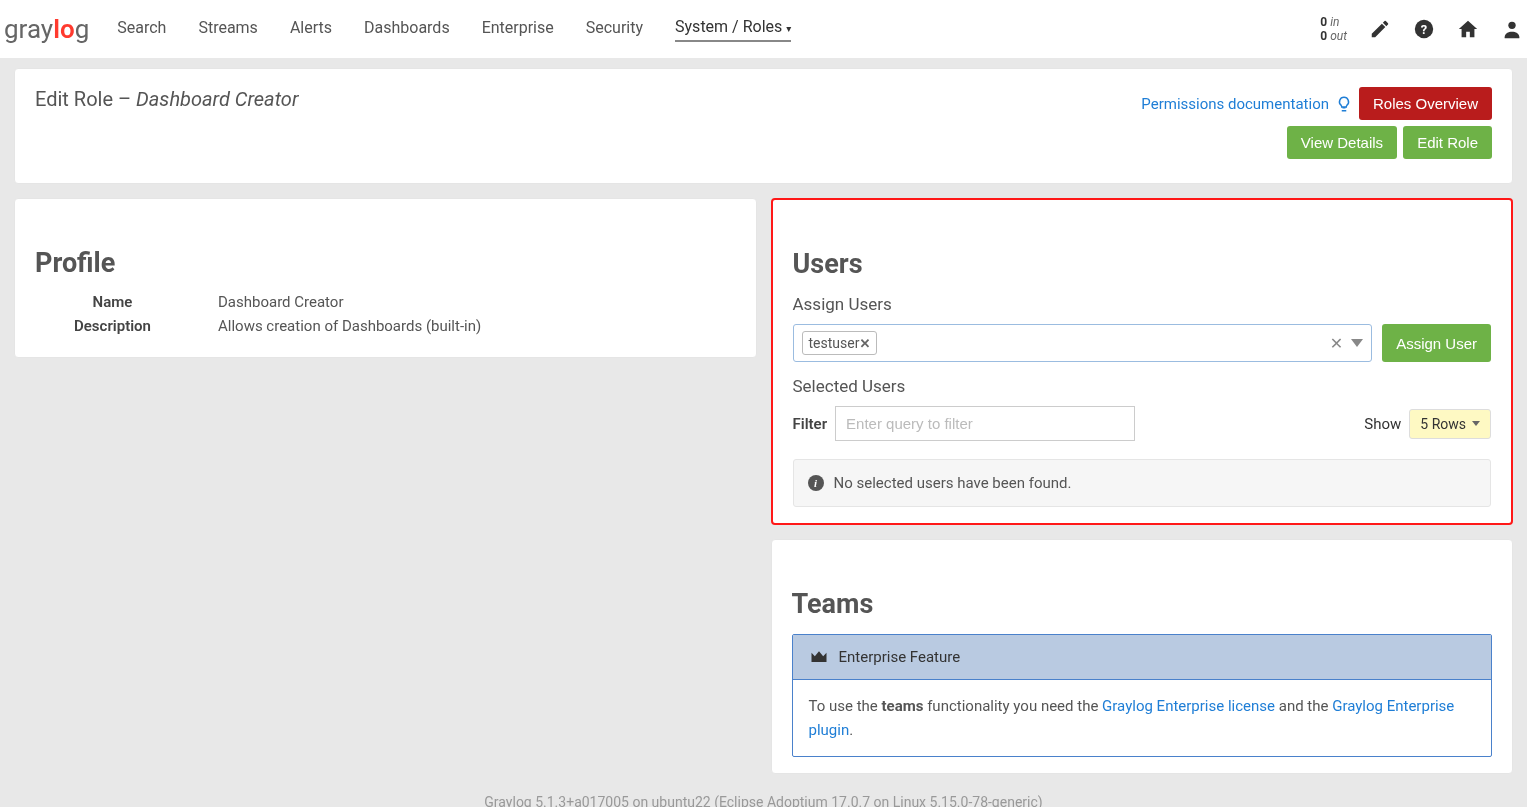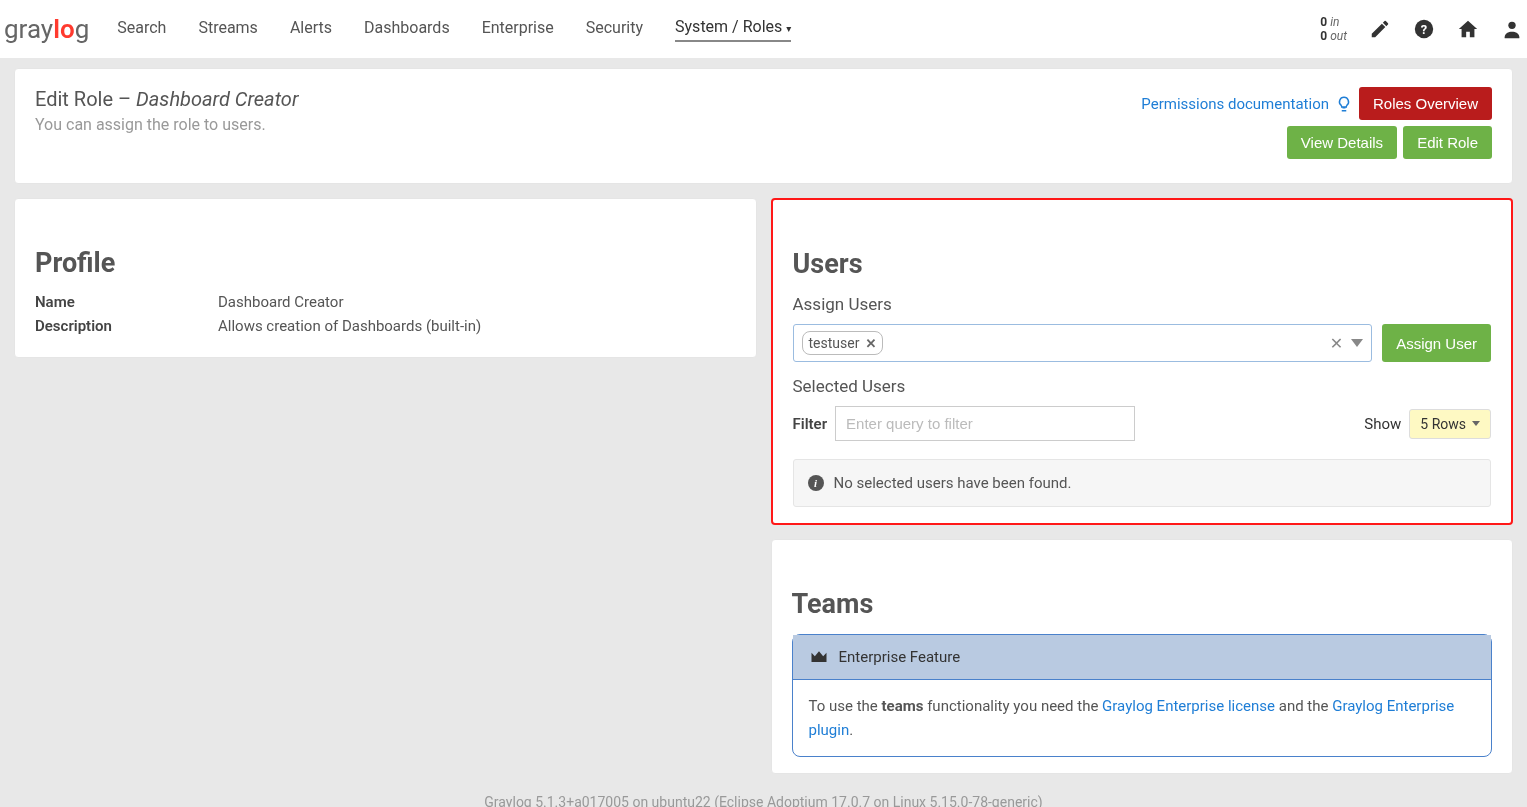--- a/index.html
+++ b/index.html
@@ -30,45 +30,45 @@
 .lightbulb { width: 18px; height: 18px; fill: none; stroke: #1f7ed6; stroke-width: 2; }
 .btn { padding: 8px 14px; border-radius: 3px; border: none; cursor: pointer; font-size: 15px; color: #fff; }
 .btn-blue { background: #b91c1c; }
 .btn-green { background: #6eb247; }
 
 .columns { display: flex; gap: 14px; margin-top: 14px; }
 .col { flex: 1; }
 .card { background: #fff; border: 1px solid #e5e5e5; border-radius: 4px; padding: 16px 20px; }
 .card h2 { font-size: 27px; font-weight: 700; color: #555; margin-bottom: 14px; margin-top: 32px; }
 .profile-row { display: flex; margin-bottom: 6px; }
-.profile-label { width: 155px; text-align: left; font-weight: 600; color: #444; font-size: 15px; }
+.profile-label { width: 155px; text-align: center; font-weight: 600; color: #444; font-size: 15px; }
 .profile-value { padding-left: 28px; color: #555; font-size: 15px; }
 
 .highlight-box { border: 2px solid #ff1818; }
 .subhead { font-size: 17px; color: #555; margin-top: 14px; margin-bottom: 10px; }
 .subhead.first { margin-top: 0; }
 .assign-row { display: flex; gap: 10px; align-items: stretch; margin-bottom: 10px; }
 .multiselect { flex: 1; border: 1px solid #9bbce0; border-radius: 3px; padding: 5px 8px; display: flex; align-items: center; min-height: 38px; background: #fff; }
-.chip { border: 1px solid #bbb; border-radius: 8px; padding: 3px 6px; font-size: 14px; display: inline-flex; align-items: center; gap: 6px; background: #fff; color: #555; }
+.chip { border: 1px solid #bbb; border-radius: 3px; padding: 3px 6px; font-size: 14px; display: inline-flex; align-items: center; background: #fff; color: #555; }
 .chip .x { color: #666; cursor: pointer; font-size: 13px; font-weight: bold; }
 .ms-right { margin-left: auto; display: flex; align-items: center; gap: 8px; color: #888; }
 .caret-down { width: 0; height: 0; border-left: 6px solid transparent; border-right: 6px solid transparent; border-top: 8px solid #888; }
 
 .filter-row { display: flex; align-items: center; gap: 8px; }
 .filter-row label { font-weight: 600; color: #444; }
 .filter-input { border: 1px solid #ccc; padding: 8px 10px; font-size: 15px; width: 300px; color: #555; }
 .filter-input::placeholder { color: #bbb; }
 .show-block { margin-left: auto; display: flex; align-items: center; gap: 8px; }
 .rows-btn { background: #fef9c3; border: 1px solid #ddd; padding: 6px 10px; font-size: 14px; border-radius: 3px; display: inline-flex; align-items: center; gap: 6px; cursor: pointer; }
 .rows-btn .sm-caret { width:0;height:0;border-left:4px solid transparent;border-right:4px solid transparent;border-top:5px solid #666; }
 
 .empty-alert { margin-top: 18px; background: #f6f6f6; border: 1px solid #e5e5e5; border-radius: 3px; padding: 14px; color: #555; display: flex; align-items: center; gap: 10px; }
 .info-icon { width: 16px; height: 16px; border-radius: 50%; background: #555; color: #fff; display: inline-flex; align-items: center; justify-content: center; font-size: 11px; font-weight: bold; font-style: italic; font-family: serif; }
 
-.enterprise-box { border: 1px solid #4a81cb; border-radius: 8px; margin-top: 10px; }
+.enterprise-box { border: 1px solid #4a81cb; border-radius: 2px; margin-top: 10px; }
 .enterprise-head { background: #b9cae1; padding: 12px 16px; display: flex; align-items: center; gap: 10px; color: #333; border-bottom: 1px solid #4a81cb; }
 .crown { width: 20px; height: 20px; fill: #333; }
 .enterprise-body { padding: 14px 16px; line-height: 1.6; color: #555; }
 .enterprise-body a { color: #1f7ed6; cursor: pointer; text-decoration: none; }
 .footer { text-align: center; color: #999; font-size: 14px; padding: 20px 0 10px; }
 </style>
 </head>
 <body>
 
 <div class="navbar">
@@ -118,21 +118,20 @@
     </span>
   </div>
 </div>
 
 <div class="content">
   <div class="header-card">
     <div>
       <h1 class="header-title">
         <span>Edit Role – </span><em>Dashboard Creator</em>
       </h1>
-      <div class="header-sub">You can assign the role to users.</div>
     </div>
     <div class="header-actions">
       <div class="btn-row">
         <a class="perm-link">
           <span>Permissions documentation</span>
           <svg class="lightbulb" viewBox="0 0 24 24">
               <path d="M9 21h6M10 17h4M12 3a6 6 0 00-4 10.5c.7.8 1 1.5 1 2.5h6c0-1 .3-1.7 1-2.5A6 6 0 0012 3z"></path>
             </svg>
         </a>
         <button class="btn btn-blue">Roles Overview</button>

